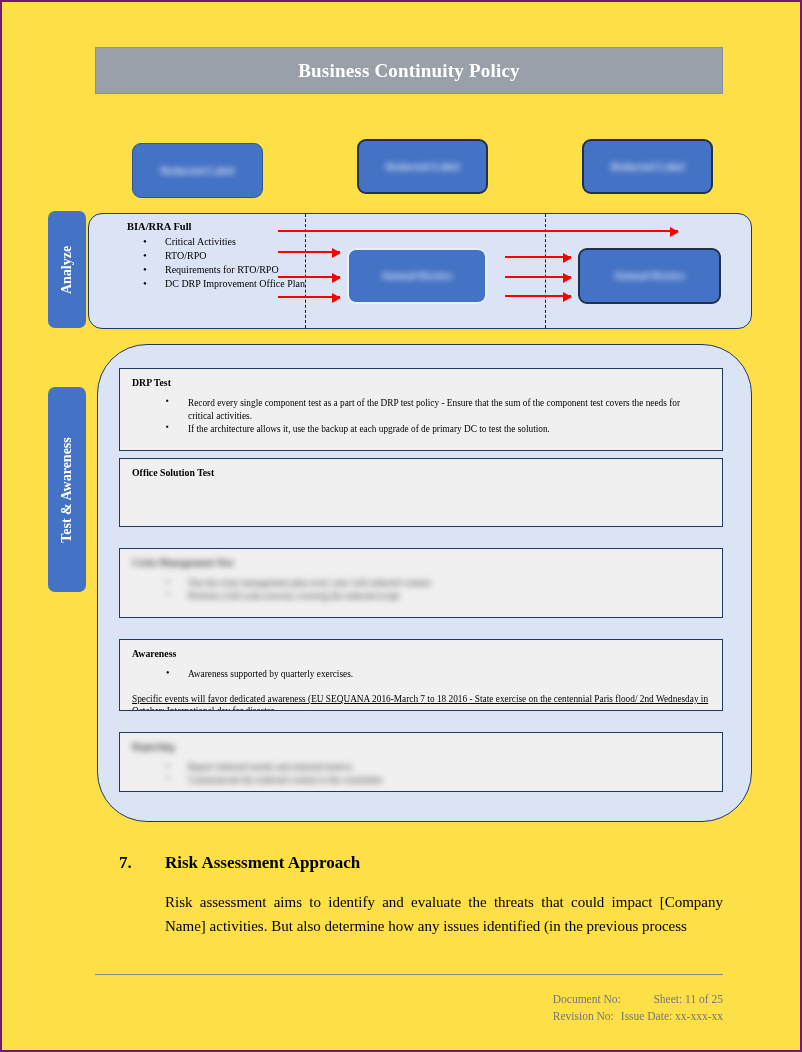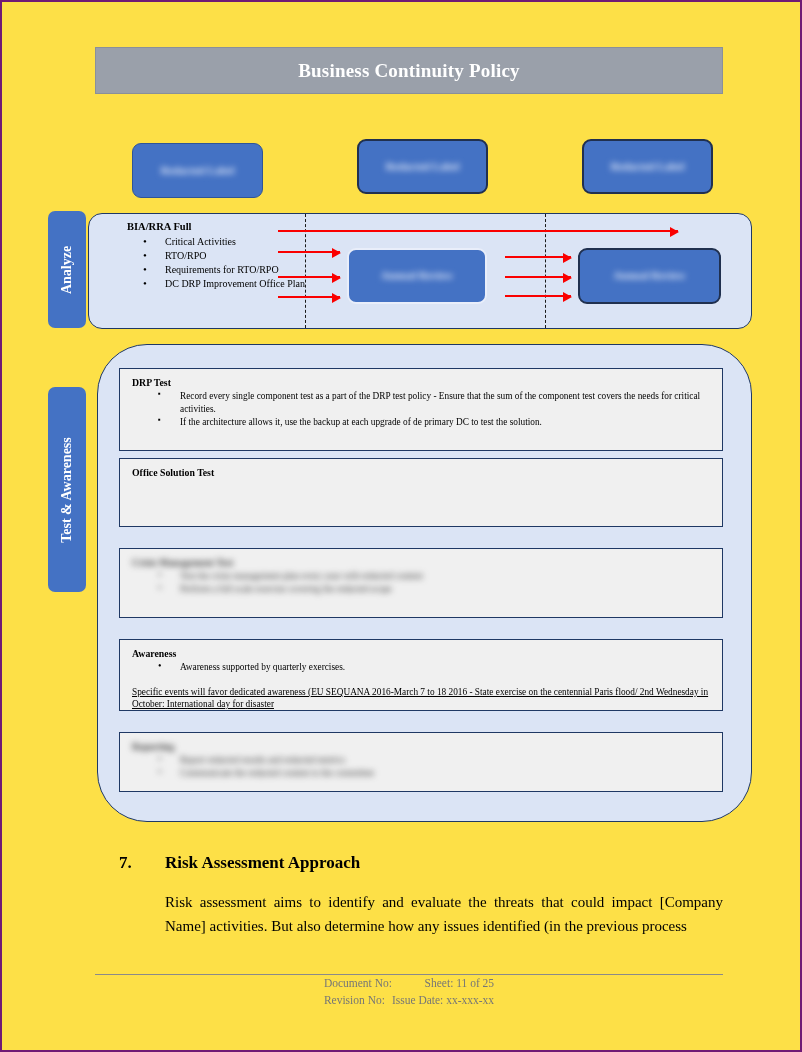--- a/index.html
+++ b/index.html
@@ -213,21 +213,21 @@
     font-size: 9.3px;
     color: #000000;
     line-height: 1.35;
   }
   .card-title {
     font-weight: bold;
     font-size: 9.8px;
     margin-bottom: 1px;
   }
   .card-list {
-    margin: 0;
+    margin: 8px;
     padding: 0;
     list-style: none;
   }
   .card-list li {
     position: relative;
     padding-left: 48px;
     margin-bottom: 0.5px;
   }
   .card-list li::before {
     content: "\25AA";
@@ -278,23 +278,23 @@
     text-align: justify;
   }
 
   
   .footer {
     position: absolute;
     left: 93px;
     top: 972px;
     width: 628px;
     border-top: 1.5px solid #8a8a8a;
-    padding-top: 0;
+    padding-top: 16px;
     display: flex;
-    justify-content: center;
+    justify-content: flex-end;
     color: #767676;
     font-size: 11.5px;
     line-height: 1.45;
   }
   .footer .right { text-align: right; }
 </style>
 </head>
 <body>
 
 <div class="page">

